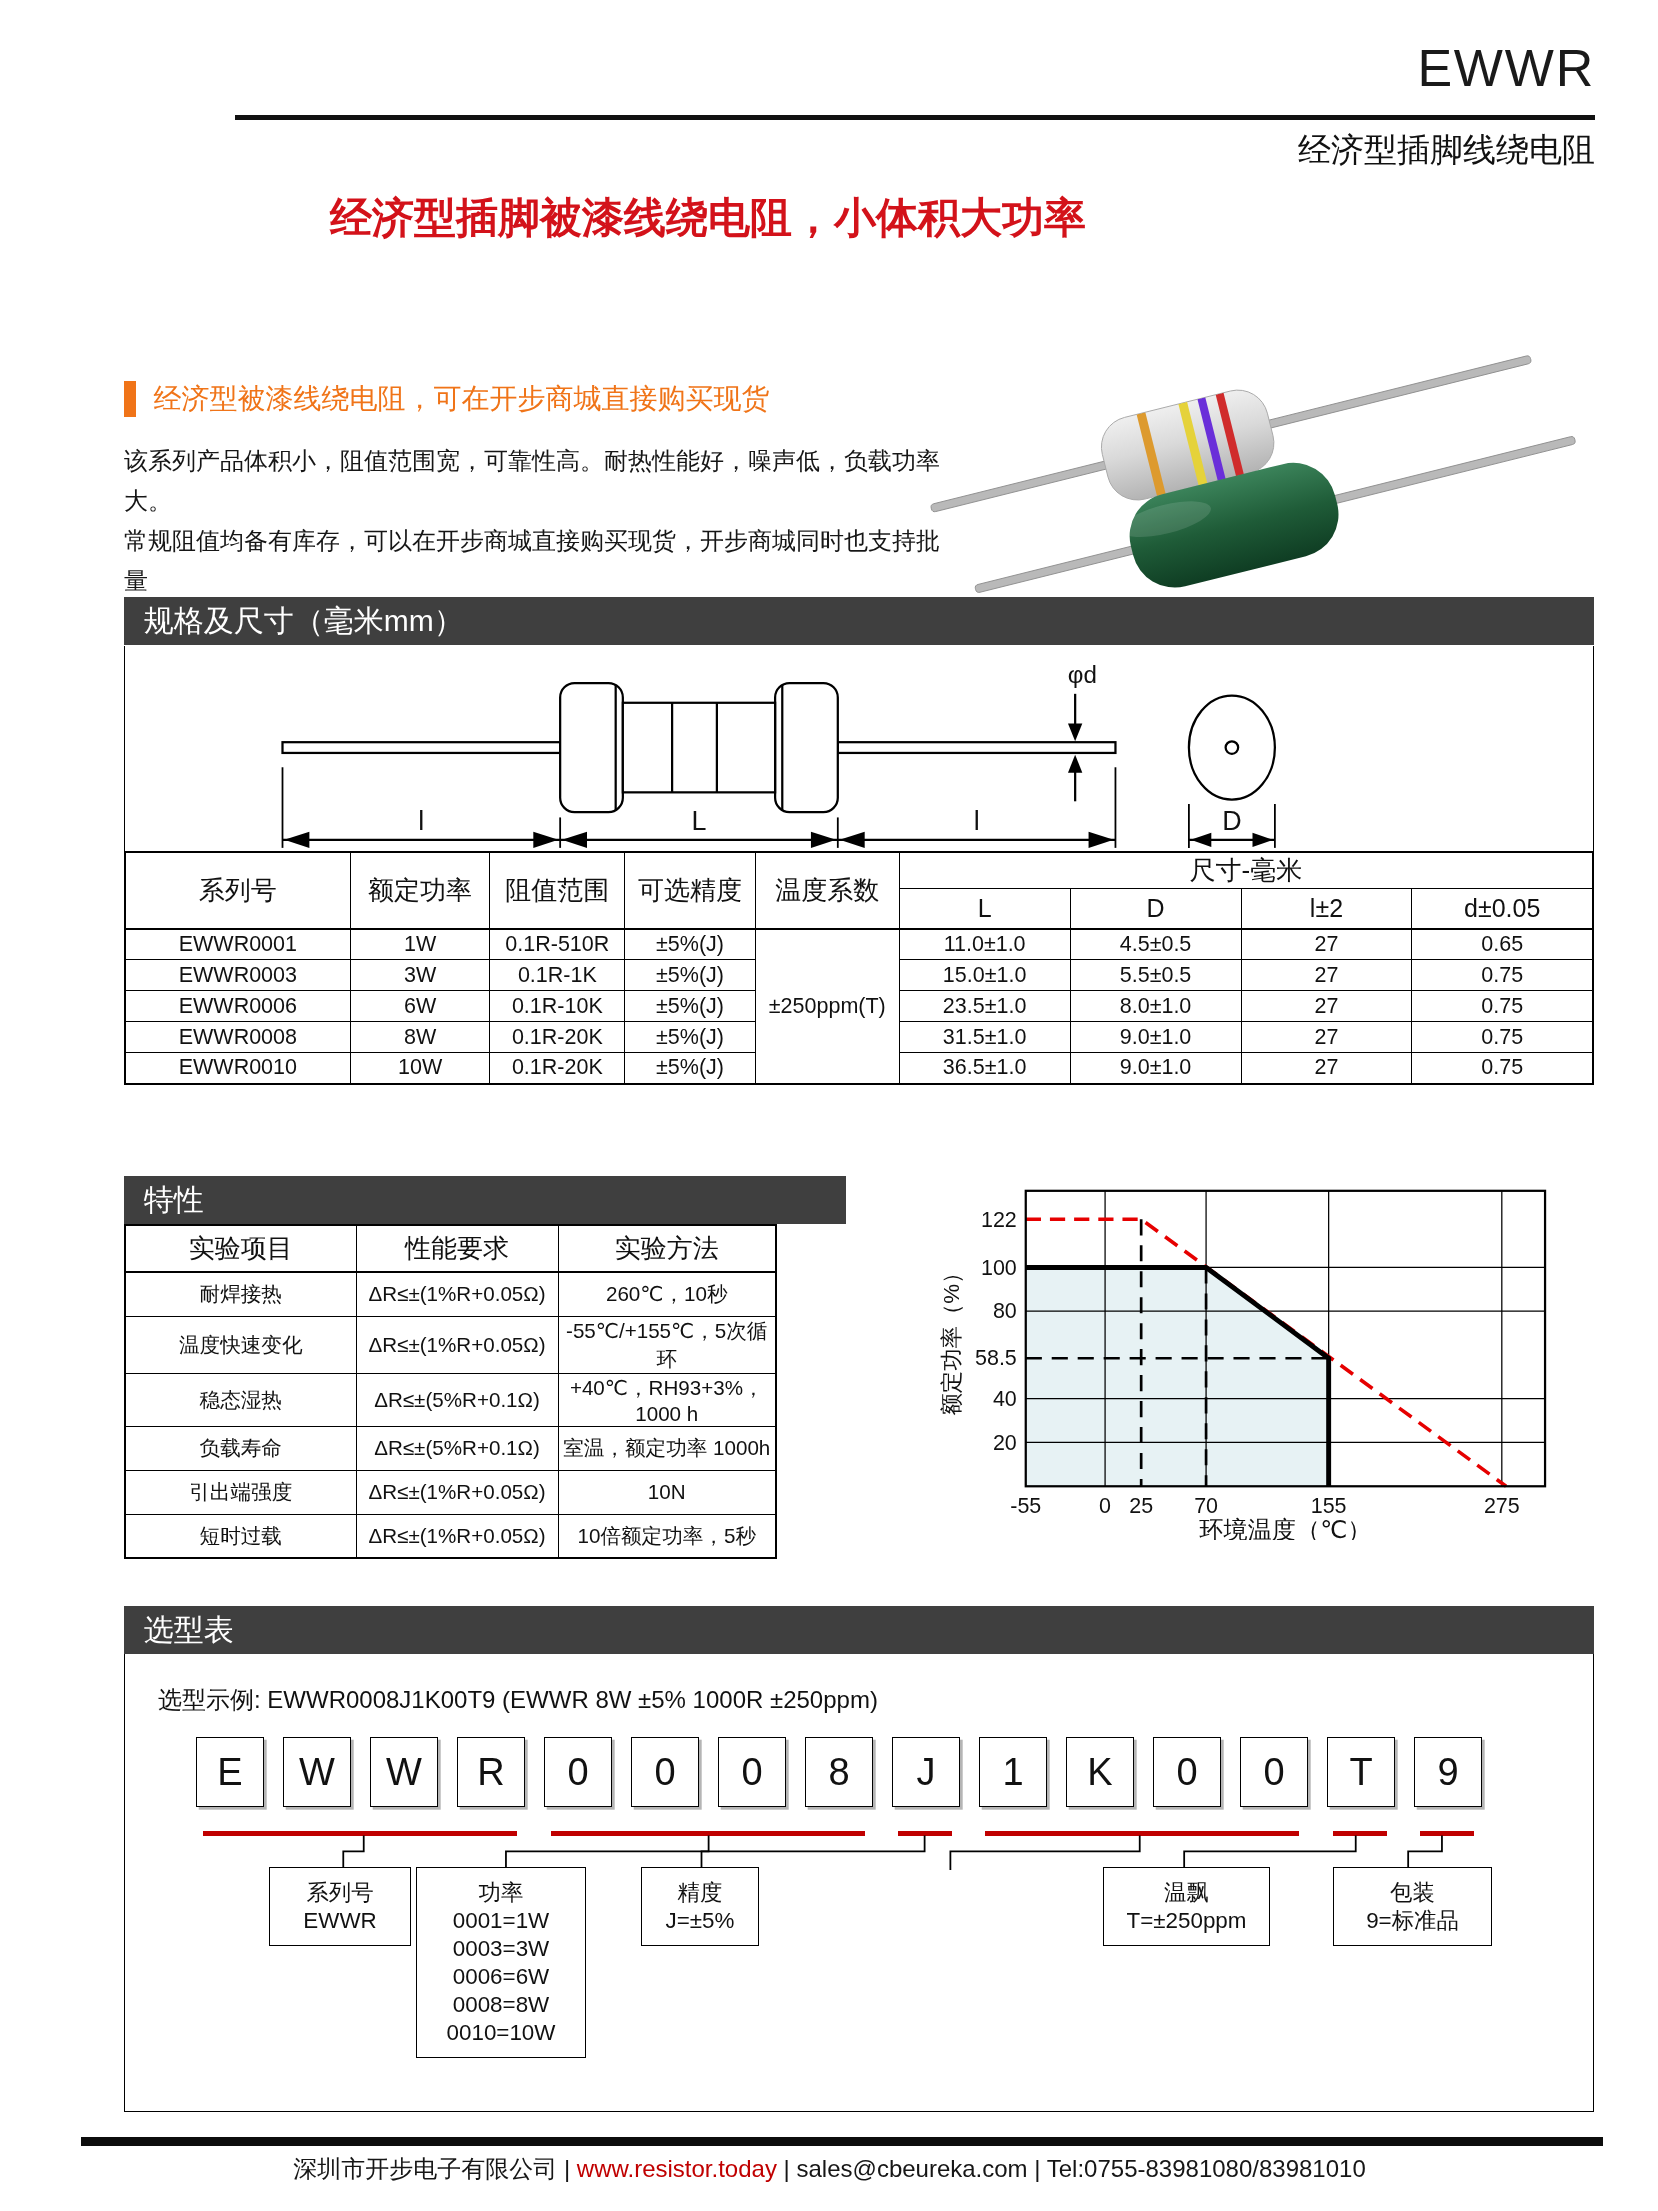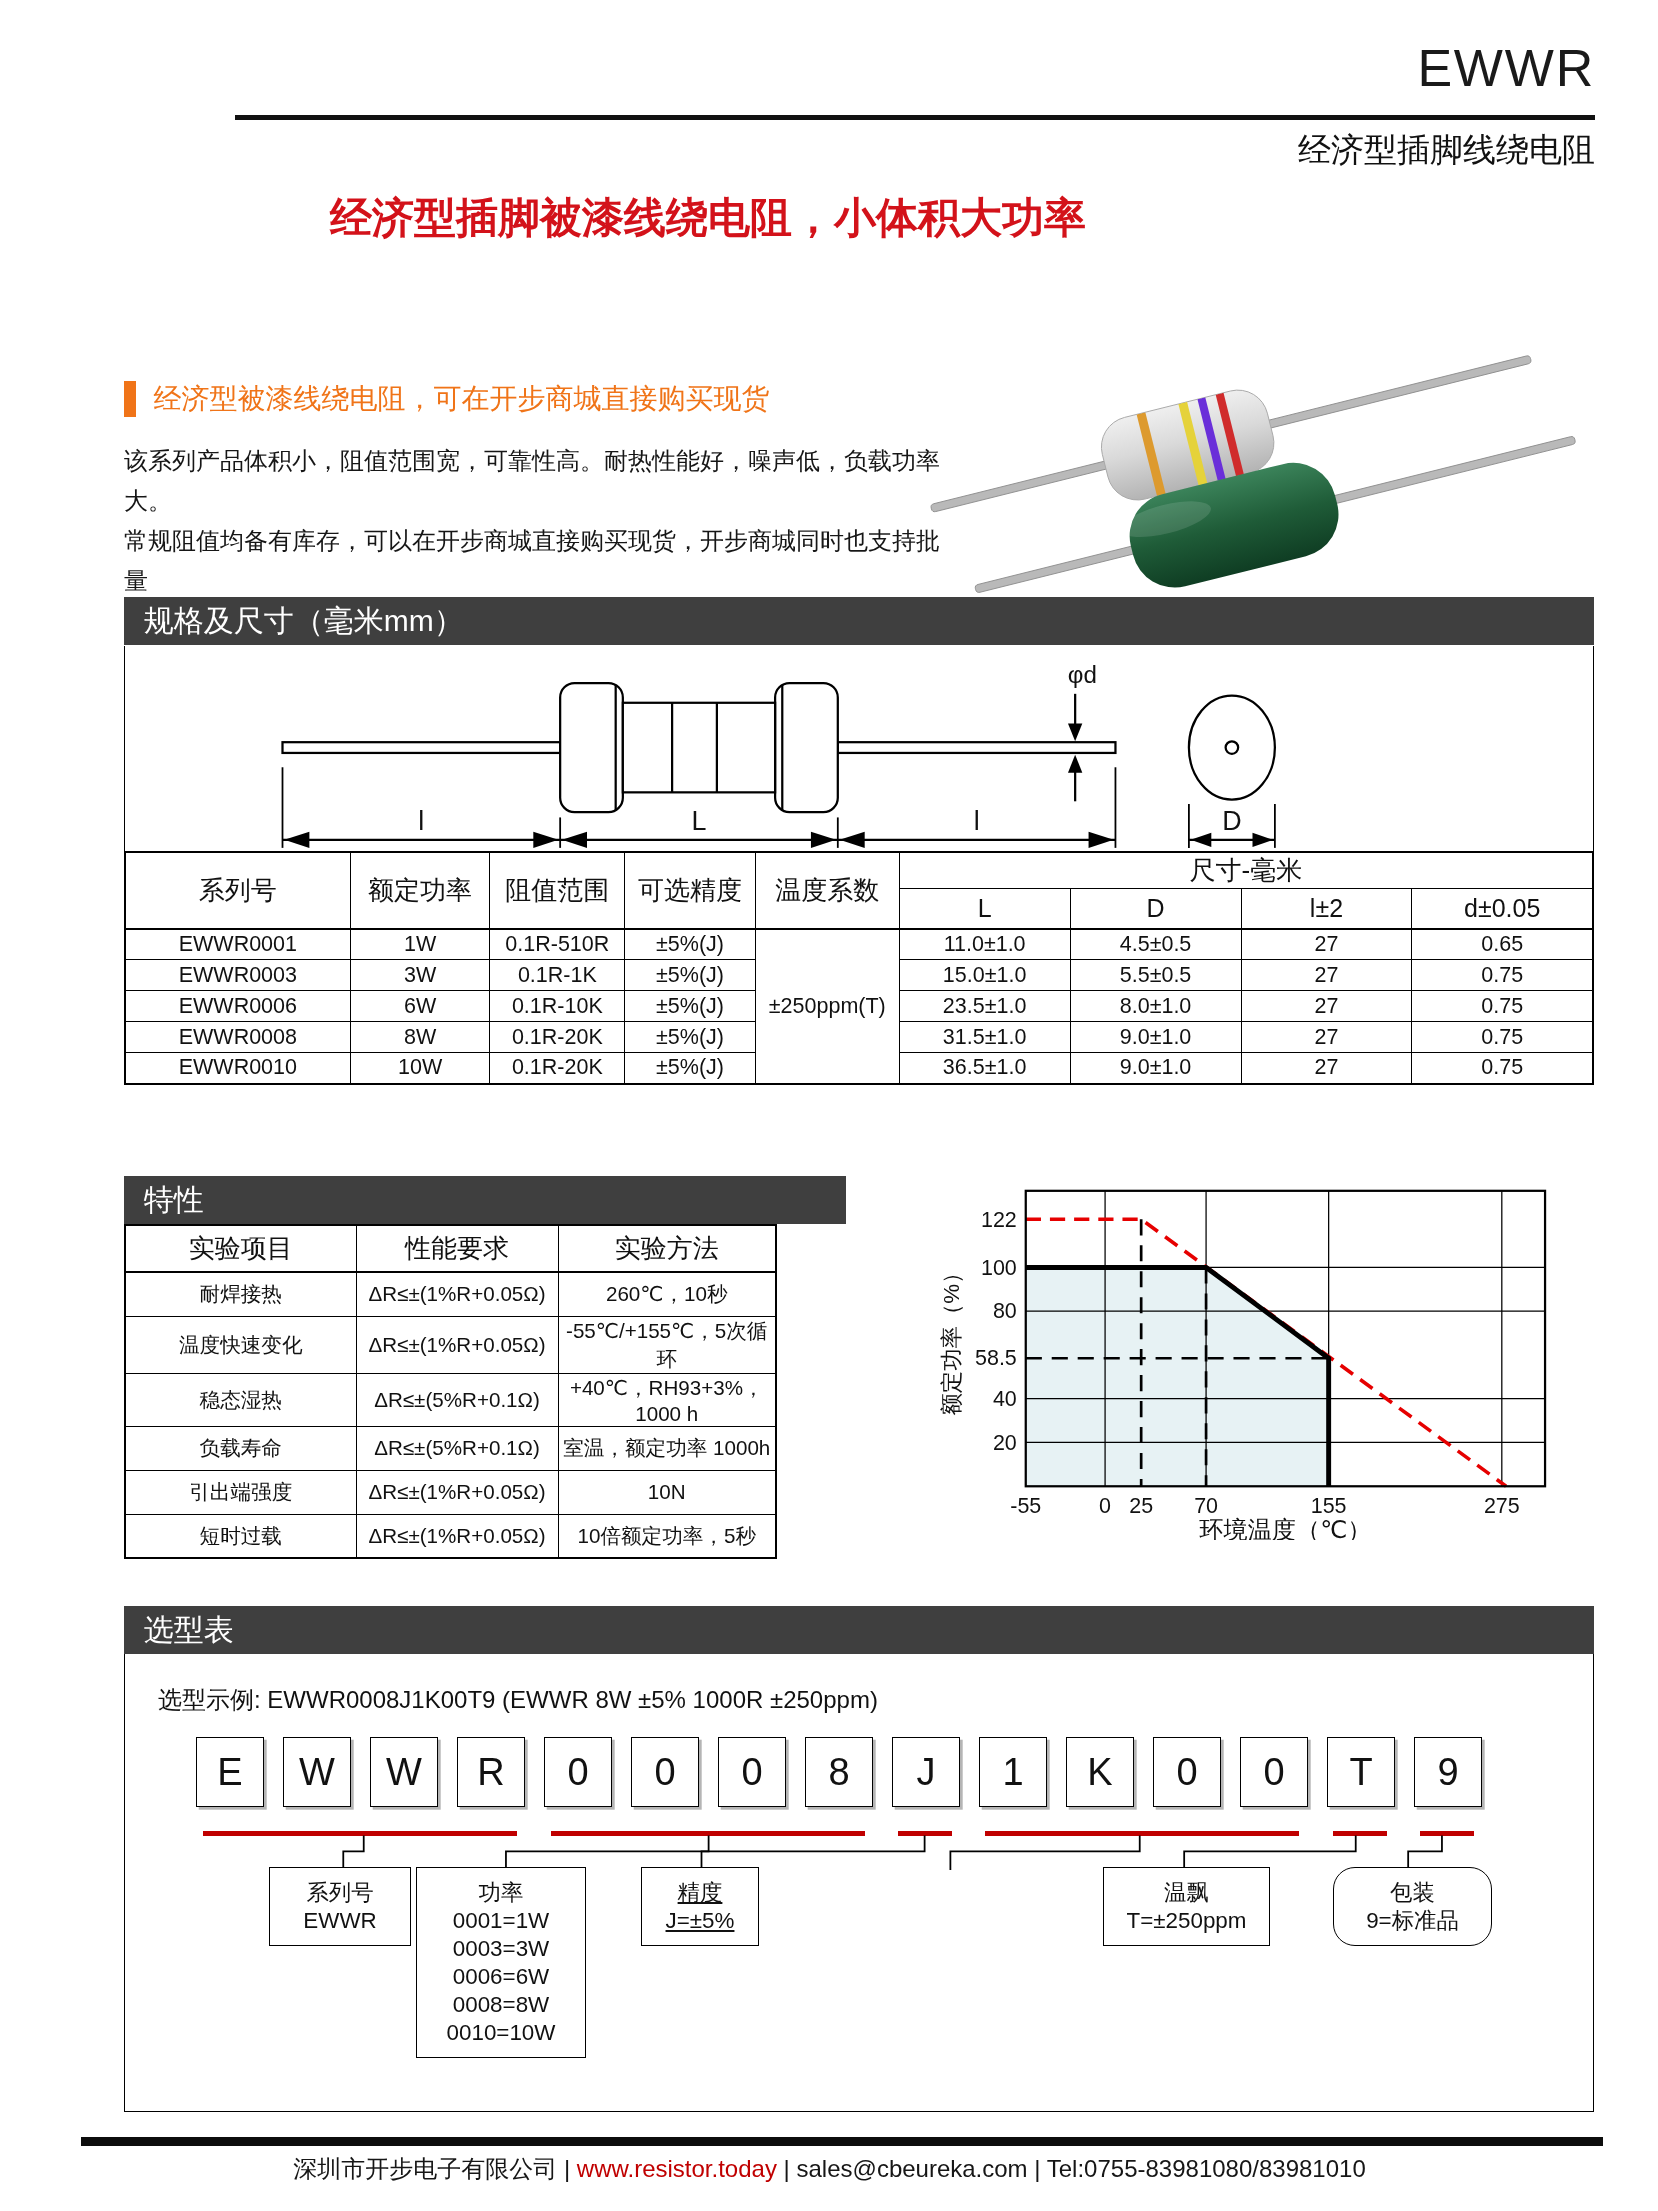--- a/index.html
+++ b/index.html
@@ -404,29 +404,29 @@
     <span class="anno-val">EWWR</span>
   </div>
   <div class="abs anno-box" style="left:416px;top:1867px;width:170px;">
     <span class="anno-title">功率</span>
     <span class="anno-val">0001=1W</span>
     <span class="anno-val">0003=3W</span>
     <span class="anno-val">0006=6W</span>
     <span class="anno-val">0008=8W</span>
     <span class="anno-val">0010=10W</span>
   </div>
-  <div class="abs anno-box" style="left:641px;top:1867px;width:118px;text-decoration:underline;">
+  <div class="abs anno-box" style="left:641px;top:1867px;width:118px;">
     <span class="anno-title">精度</span>
     <span class="anno-val">J=±5%</span>
   </div>
   <div class="abs anno-box" style="left:1103px;top:1867px;width:167px;">
     <span class="anno-title">温飘</span>
     <span class="anno-val">T=±250ppm</span>
   </div>
-  <div class="abs anno-box" style="left:1333px;top:1867px;width:159px;border-radius:22px;">
+  <div class="abs anno-box" style="left:1333px;top:1867px;width:159px;">
     <span class="anno-title">包装</span>
     <span class="anno-val">9=标准品</span>
   </div>
 
   <div class="abs footer-bar" style="left:81px;top:2137px;width:1522px;"></div>
   <div class="abs footer-text" style="left:0;top:2153px;">
     <span>深圳市开步电子有限公司</span>
     <span>|</span>
     <a>www.resistor.today</a>
     <span>|</span>

